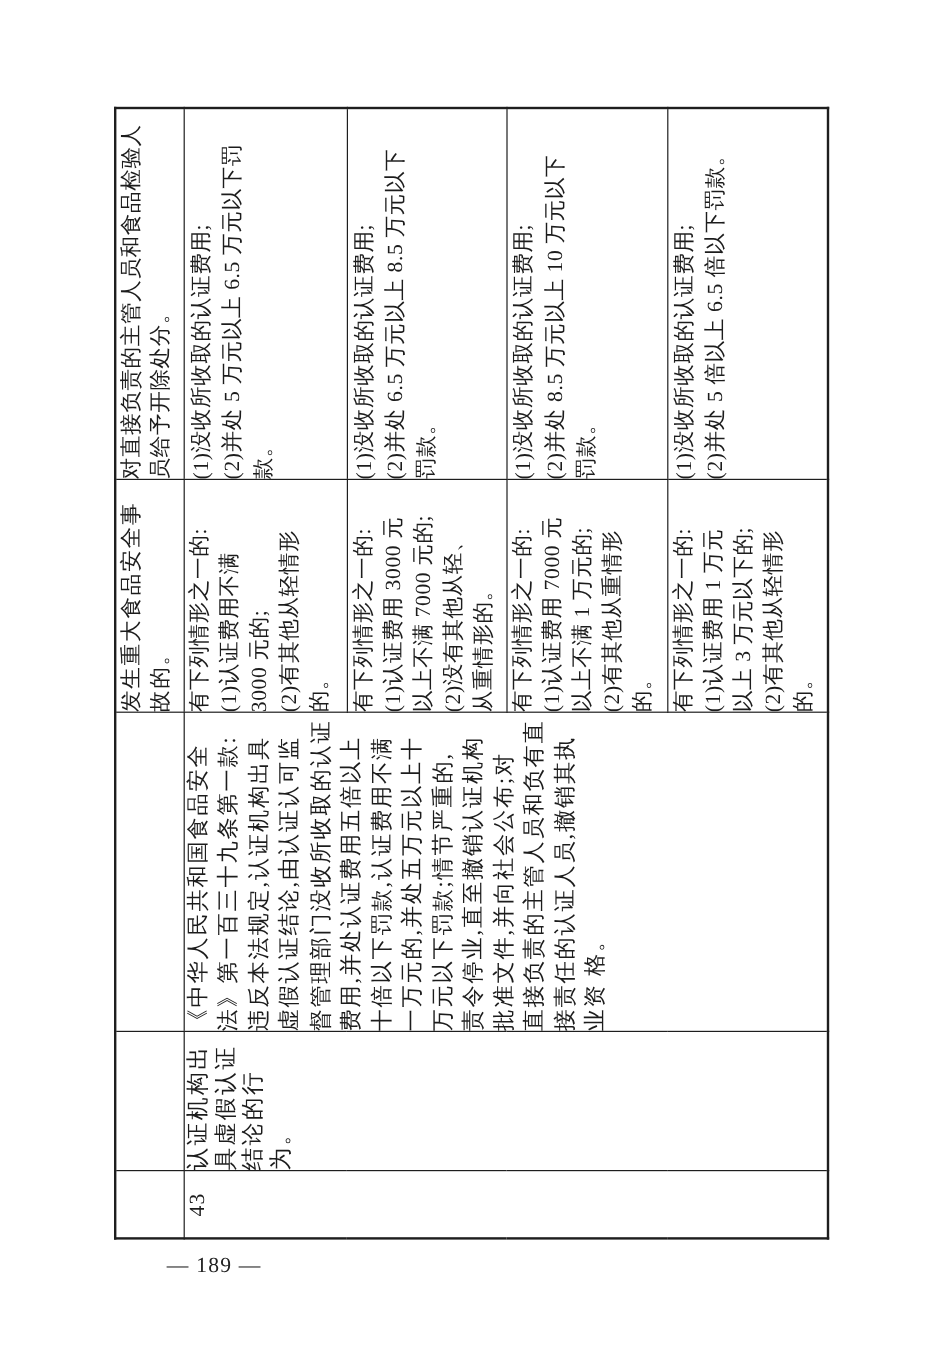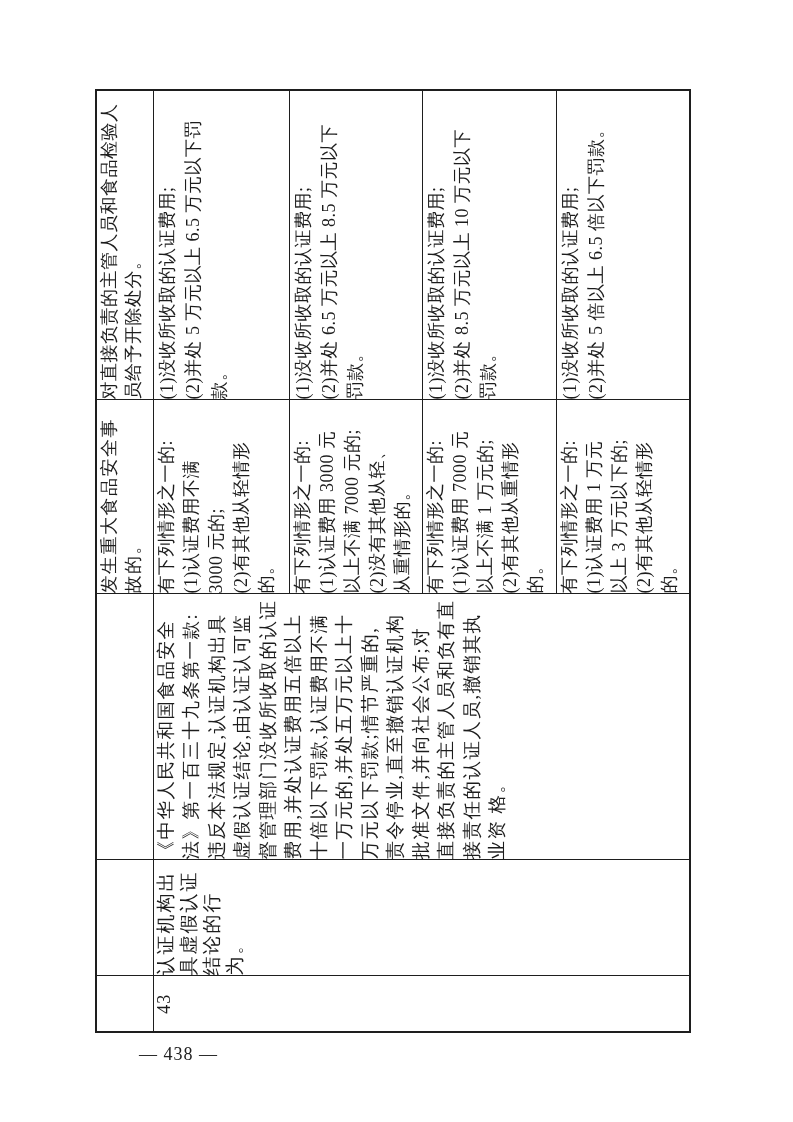--- a/index.html
+++ b/index.html
@@ -132,15 +132,15 @@
 以上 3 万元以下的;
 (2)有其他从轻情形
 的。</td>
         <td class="pen">(1)没收所收取的认证费用;
 (2)并处 5 倍以上 6.5 倍以下罚款。</td>
       </tr>
     </tbody>
       </table>
   </div>
 
-  <div class="page-number">— 438 —</div>
+  <div class="page-number">— 189 —</div>
 
 </div>
 
 </body></html>

